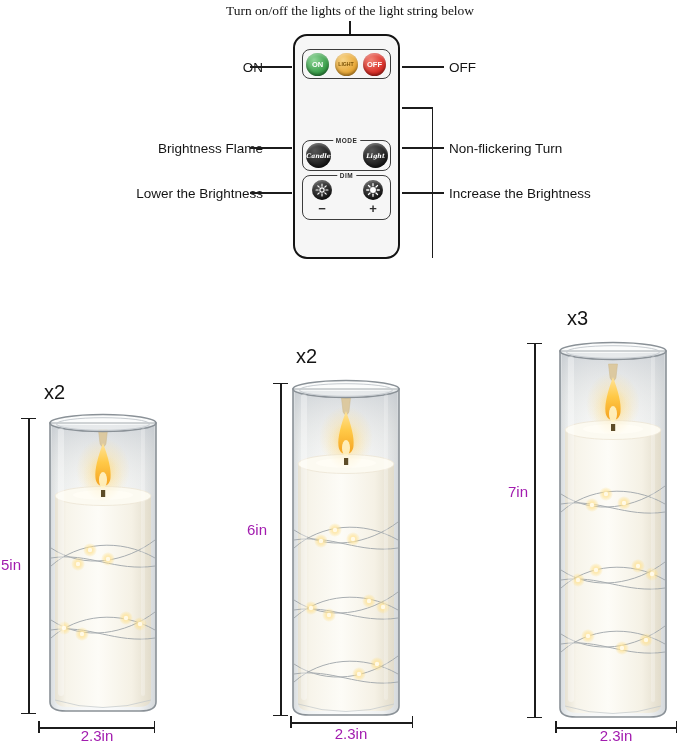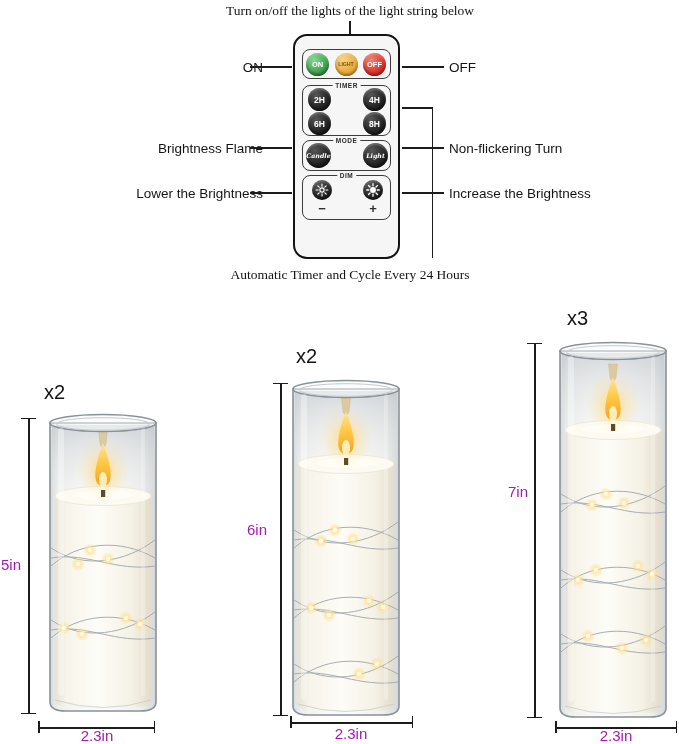--- a/index.html
+++ b/index.html
@@ -44,27 +44,20 @@
   <div class="vline" style="left:349px;top:21px;height:13px;"></div>
 
   <div class="remote">
 
     <div class="rgroup" style="left:7px;top:13px;width:89px;height:30px;">
       <div class="cbtn pw green" style="left:3px;top:2.5px;">ON</div>
       <div class="cbtn pw amber" style="left:31.5px;top:2.5px;">LIGHT</div>
       <div class="cbtn pw red" style="left:60px;top:2.5px;">OFF</div>
     </div>
 
-    <div class="rgroup" style="left:7px;top:49px;width:89px;height:51px;">
-      <span class="legend">TIMER</span>
-      <div class="cbtn bk tbtn" style="left:5px;top:2px;">2H</div>
-      <div class="cbtn bk tbtn" style="left:60px;top:2px;">4H</div>
-      <div class="cbtn bk tbtn" style="left:5px;top:26px;">6H</div>
-      <div class="cbtn bk tbtn" style="left:60px;top:26px;">8H</div>
-    </div>
 
     <div class="rgroup" style="left:7px;top:104px;width:89px;height:31px;">
       <span class="legend">MODE</span>
       <div class="cbtn bk mbtn" style="left:3px;top:2px;">Candle</div>
       <div class="cbtn bk mbtn" style="left:60px;top:2px;">Light</div>
     </div>
 
     <div class="rgroup" style="left:7px;top:139px;width:89px;height:45px;">
       <span class="legend">DIM</span>
       <div class="cbtn bk dbtn" style="left:9px;top:4px;">
@@ -116,21 +109,20 @@
 
   <div class="lbl rightal" style="right:416px;top:186px;margin-left:34px;">Lower the Brightness</div>
   <div class="hline" style="left:250px;top:192px;width:42px;"></div>
 
   <div class="lbl" style="left:449px;top:186px;">Increase the Brightness</div>
   <div class="hline" style="left:402px;top:192px;width:42px;"></div>
 
   <div class="hline" style="left:402px;top:107px;width:31px;"></div>
   <div class="vline" style="left:431.5px;top:107px;height:151px;"></div>
 
-  <div class="lbl center" style="left:130px;top:267px;width:440px;">Automatic Timer and Cycle Every 24 Hours</div>
 
   <div class="qty" style="left:44px;top:381px;">x2</div>
   <svg class="abs candle-art" style="left:48px;top:412px;" width="110" height="302">
       <defs>
         <linearGradient id="glassa" x1="0" y1="0" x2="1" y2="0">
           <stop offset="0" stop-color="#d7dbde" stop-opacity="1"></stop>
           <stop offset="0.08" stop-color="#edf0f1" stop-opacity="1"></stop>
           <stop offset="0.3" stop-color="#f7f8f8" stop-opacity="1"></stop>
           <stop offset="0.55" stop-color="#fafbfb" stop-opacity="1"></stop>
           <stop offset="0.85" stop-color="#eef0f1" stop-opacity="1"></stop>

